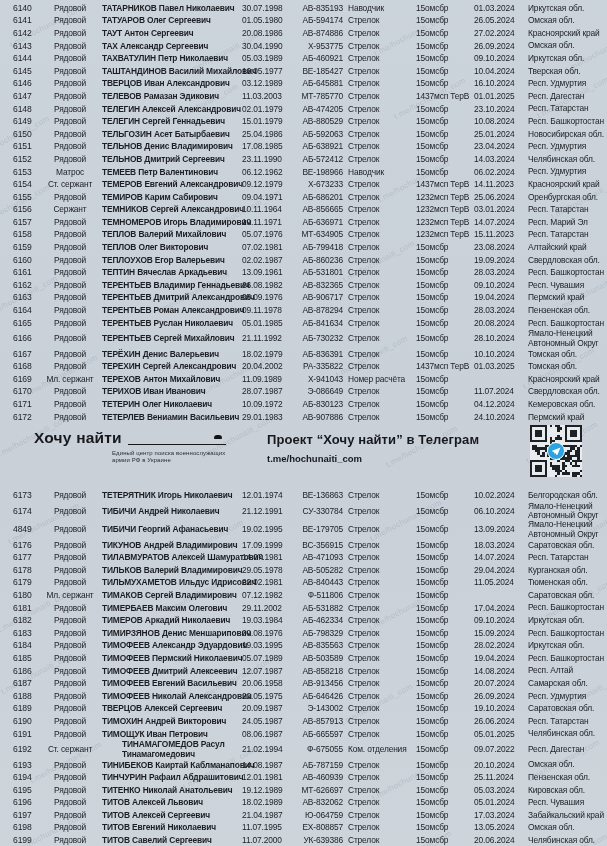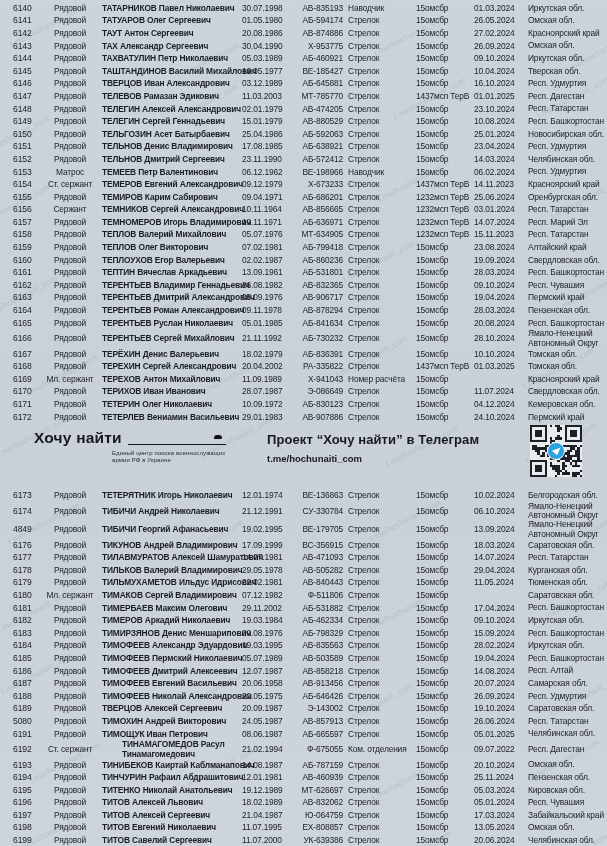--- a/index.html
+++ b/index.html
@@ -983,21 +983,21 @@
     <div class="c name">ТВЕРЦОВ Алексей Сергеевич</div>
     <div class="c born">20.09.1987</div>
     <div class="c id">Э-143002</div>
     <div class="c role">Стрелок</div>
     <div class="c unit">15омсбр</div>
     <div class="c date">19.10.2024</div>
     <div class="c region">Саратовская обл.</div>
   </div>
 
   <div class="row">
-    <div class="c num">5080</div>
+    <div class="c num">6190</div>
     <div class="c rank">Рядовой</div>
     <div class="c name">ТИМОХИН Андрей Викторович</div>
     <div class="c born">24.05.1987</div>
     <div class="c id">АВ-857913</div>
     <div class="c role">Стрелок</div>
     <div class="c unit">15омсбр</div>
     <div class="c date">26.06.2024</div>
     <div class="c region">Респ. Татарстан</div>
   </div>
 

